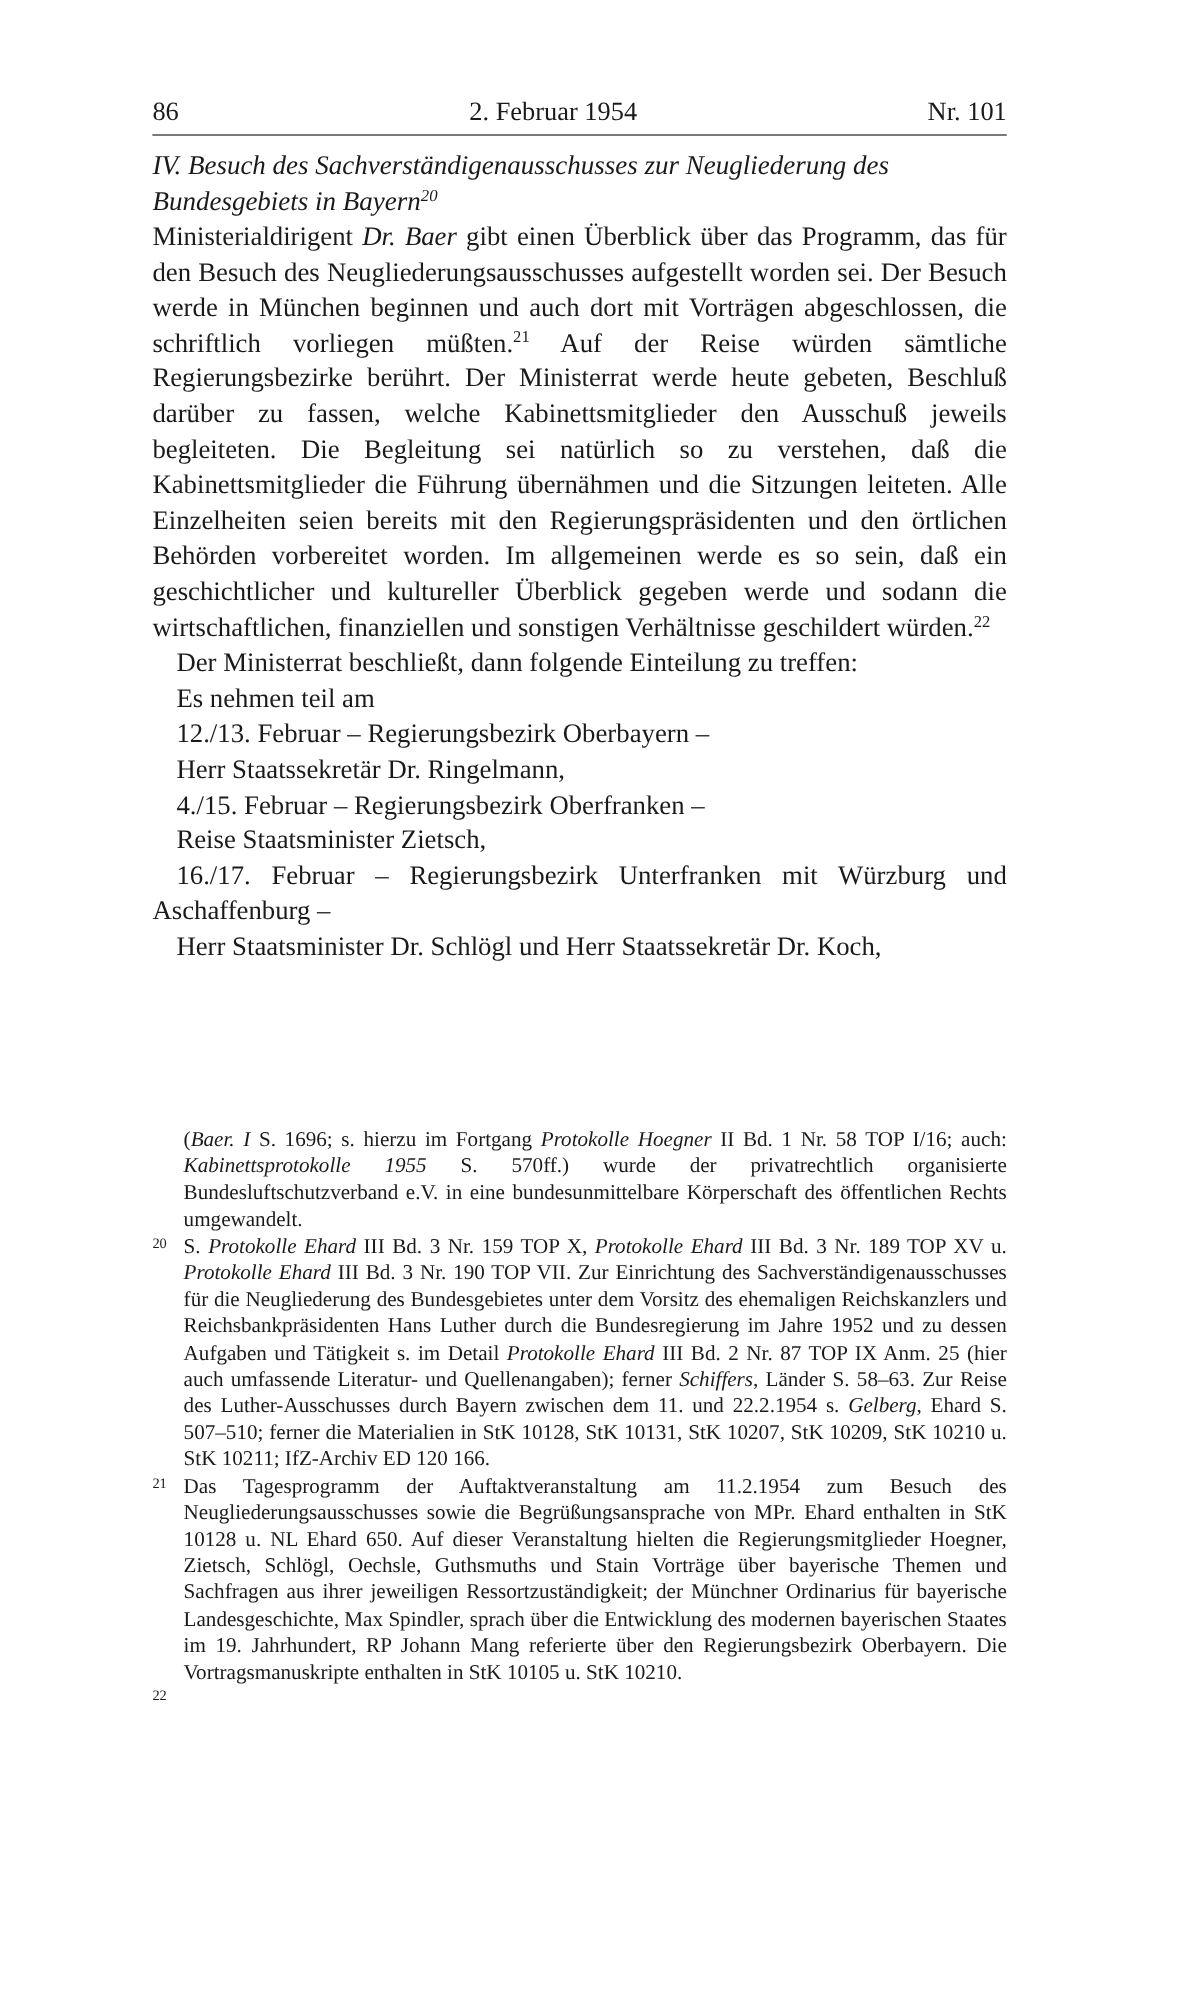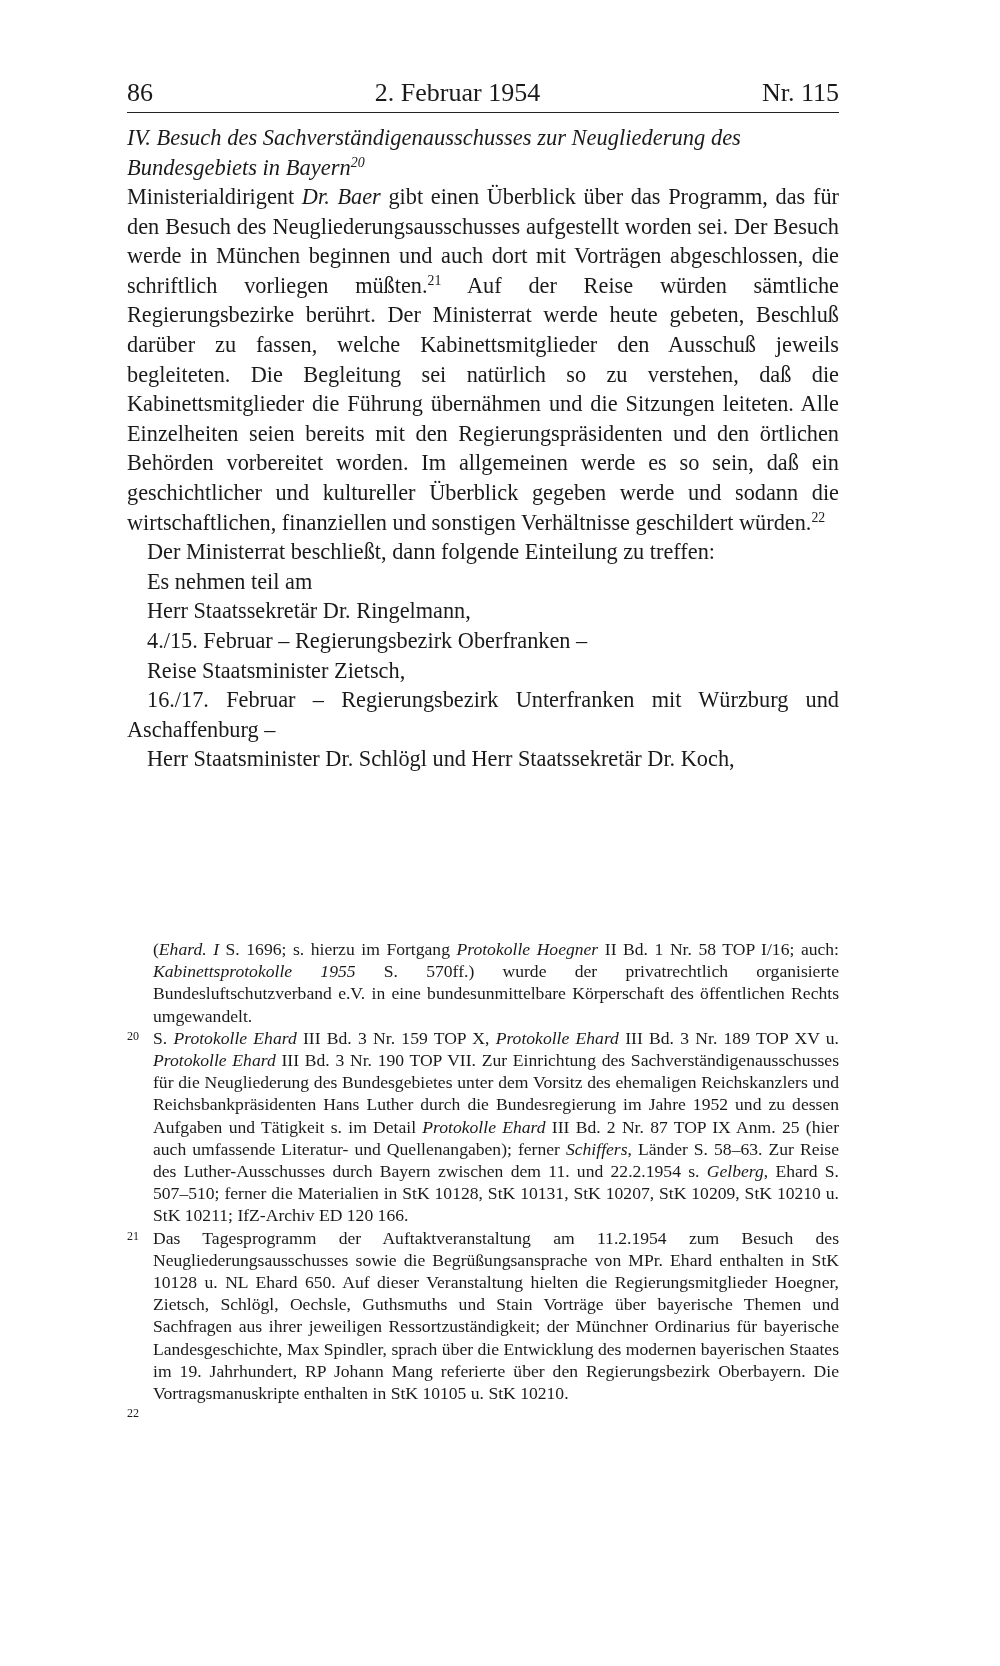--- a/index.html
+++ b/index.html
@@ -1,58 +1,59 @@
 <!DOCTYPE html>
 <html><head>
 <meta charset="utf-8">
 <style>
   html, body { margin: 0; padding: 0; background: #ffffff; }
   body { width: 1000px; height: 1666px; position: relative; overflow: hidden;
          font-family: "Liberation Serif", "DejaVu Serif", serif; color: #1a1a1a; }
   .page { position: absolute; left: 127px; top: 78px; width: 712px; }
   .running-head { display: flex; justify-content: space-between; align-items: baseline;
-                  font-size: 26px; line-height: 30px; padding-bottom: 4px;
+                  font-size: 22px; line-height: 30px; padding-bottom: 4px;
                   border-bottom: 1.3px solid #222; }
   .section-title { font-style: italic; font-size: 22.5px; line-height: 29.5px; margin-top: 10px; }
   .body-text { font-size: 22.3px; line-height: 29.6px; text-align: justify; }
   .body-text p { margin: 0; }
   .indent { padding-left: 20px; }
   sup { font-size: 0.62em; vertical-align: 0.55em; line-height: 0; }
   .footnotes { position: absolute; left: 127px; top: 938px; width: 712px;
                font-size: 17.6px; line-height: 22.2px; text-align: justify; }
   .fn { position: relative; padding-left: 26px; margin: 0; }
   .fn-num { position: absolute; left: 0; top: -2px; font-size: 12px; }
   .fn-cont { padding-left: 26px; margin: 0; }
   i { font-style: italic; }
 </style>
 </head>
 <body>
 
 <div class="page">
   <div class="running-head">
     <span>86</span>
     <span>2. Februar 1954</span>
-    <span>Nr. 115</span>
+    <span>Nr. 101</span>
   </div>
 
   <div class="section-title"><span>IV. Besuch des Sachverständigenausschusses zur Neugliederung des Bundesgebiets in Bayern</span><sup>20</sup></div>
 
   <div class="body-text">
     <p><span>Ministerialdirigent </span><i>Dr. Baer</i><span> gibt einen Überblick über das Programm, das für den Besuch des Neugliederungsausschusses aufgestellt worden sei. Der Besuch werde in München beginnen und auch dort mit Vorträgen abgeschlossen, die schriftlich vorliegen müßten.</span><sup>21</sup><span> Auf der Reise würden sämtliche Regierungsbezirke berührt. Der Ministerrat werde heute gebeten, Beschluß darüber zu fassen, welche Kabinettsmitglieder den Ausschuß jeweils begleiteten. Die Begleitung sei natürlich so zu verstehen, daß die Kabinettsmitglieder die Führung übernähmen und die Sitzungen leiteten. Alle Einzelheiten seien bereits mit den Regierungspräsidenten und den örtlichen Behörden vorbereitet worden. Im allgemeinen werde es so sein, daß ein geschichtlicher und kultureller Überblick gegeben werde und sodann die wirtschaftlichen, finanziellen und sonstigen Verhältnisse geschildert würden.</span><sup>22</sup></p>
     <p class="indent">Der Ministerrat beschließt, dann folgende Einteilung zu treffen:</p>
     <p class="indent">Es nehmen teil am</p>
+    <p class="indent">12./13. Februar – Regierungsbezirk Oberbayern –</p>
     <p class="indent">Herr Staatssekretär Dr. Ringelmann,</p>
     <p class="indent">4./15. Februar – Regierungsbezirk Oberfranken –</p>
     <p class="indent">Reise Staatsminister Zietsch,</p>
     <p style="text-indent:20px">16./17. Februar – Regierungsbezirk Unterfranken mit Würzburg und Aschaffenburg –</p>
     <p class="indent">Herr Staatsminister Dr. Schlögl und Herr Staatssekretär Dr. Koch,</p>
   </div>
 </div>
 
 <div class="footnotes">
-  <p class="fn-cont"><span>(</span><i>Ehard. I</i><span> S. 1696; s. hierzu im Fortgang </span><i>Protokolle Hoegner</i><span> II Bd. 1 Nr. 58 TOP I/16; auch: </span><i>Kabinettsprotokolle 1955</i><span> S. 570ff.) wurde der privatrechtlich organisierte Bundesluftschutzverband e.V. in eine bundesunmittelbare Körperschaft des öffentlichen Rechts umgewandelt.</span></p>
+  <p class="fn-cont"><span>(</span><i>Baer. I</i><span> S. 1696; s. hierzu im Fortgang </span><i>Protokolle Hoegner</i><span> II Bd. 1 Nr. 58 TOP I/16; auch: </span><i>Kabinettsprotokolle 1955</i><span> S. 570ff.) wurde der privatrechtlich organisierte Bundesluftschutzverband e.V. in eine bundesunmittelbare Körperschaft des öffentlichen Rechts umgewandelt.</span></p>
 
   <p class="fn"><span class="fn-num">20</span><span>S. </span><i>Protokolle Ehard</i><span> III Bd. 3 Nr. 159 TOP X, </span><i>Protokolle Ehard</i><span> III Bd. 3 Nr. 189 TOP XV u. </span><i>Protokolle Ehard</i><span> III Bd. 3 Nr. 190 TOP VII. Zur Einrichtung des Sachverständigenausschusses für die Neugliederung des Bundesgebietes unter dem Vorsitz des ehemaligen Reichskanzlers und Reichsbankpräsidenten Hans Luther durch die Bundesregierung im Jahre 1952 und zu dessen Aufgaben und Tätigkeit s. im Detail </span><i>Protokolle Ehard</i><span> III Bd. 2 Nr. 87 TOP IX Anm. 25 (hier auch umfassende Literatur- und Quellenangaben); ferner </span><i>Schiffers</i><span>, Länder S. 58–63. Zur Reise des Luther-Ausschusses durch Bayern zwischen dem 11. und 22.2.1954 s. </span><i>Gelberg</i><span>, Ehard S. 507–510; ferner die Materialien in StK 10128, StK 10131, StK 10207, StK 10209, StK 10210 u. StK 10211; IfZ-Archiv ED 120 166.</span></p>
 
   <p class="fn"><span class="fn-num">21</span><span>Das Tagesprogramm der Auftaktveranstaltung am 11.2.1954 zum Besuch des Neugliederungsausschusses sowie die Begrüßungsansprache von MPr. Ehard enthalten in StK 10128 u. NL Ehard 650. Auf dieser Veranstaltung hielten die Regierungsmitglieder Hoegner, Zietsch, Schlögl, Oechsle, Guthsmuths und Stain Vorträge über bayerische Themen und Sachfragen aus ihrer jeweiligen Ressortzuständigkeit; der Münchner Ordinarius für bayerische Landesgeschichte, Max Spindler, sprach über die Entwicklung des modernen bayerischen Staates im 19. Jahrhundert, RP Johann Mang referierte über den Regierungsbezirk Oberbayern. Die Vortragsmanuskripte enthalten in StK 10105 u. StK 10210.</span></p>
 
   <p class="fn"><span class="fn-num">22</span></p>
 </div>
 
 </body></html>

